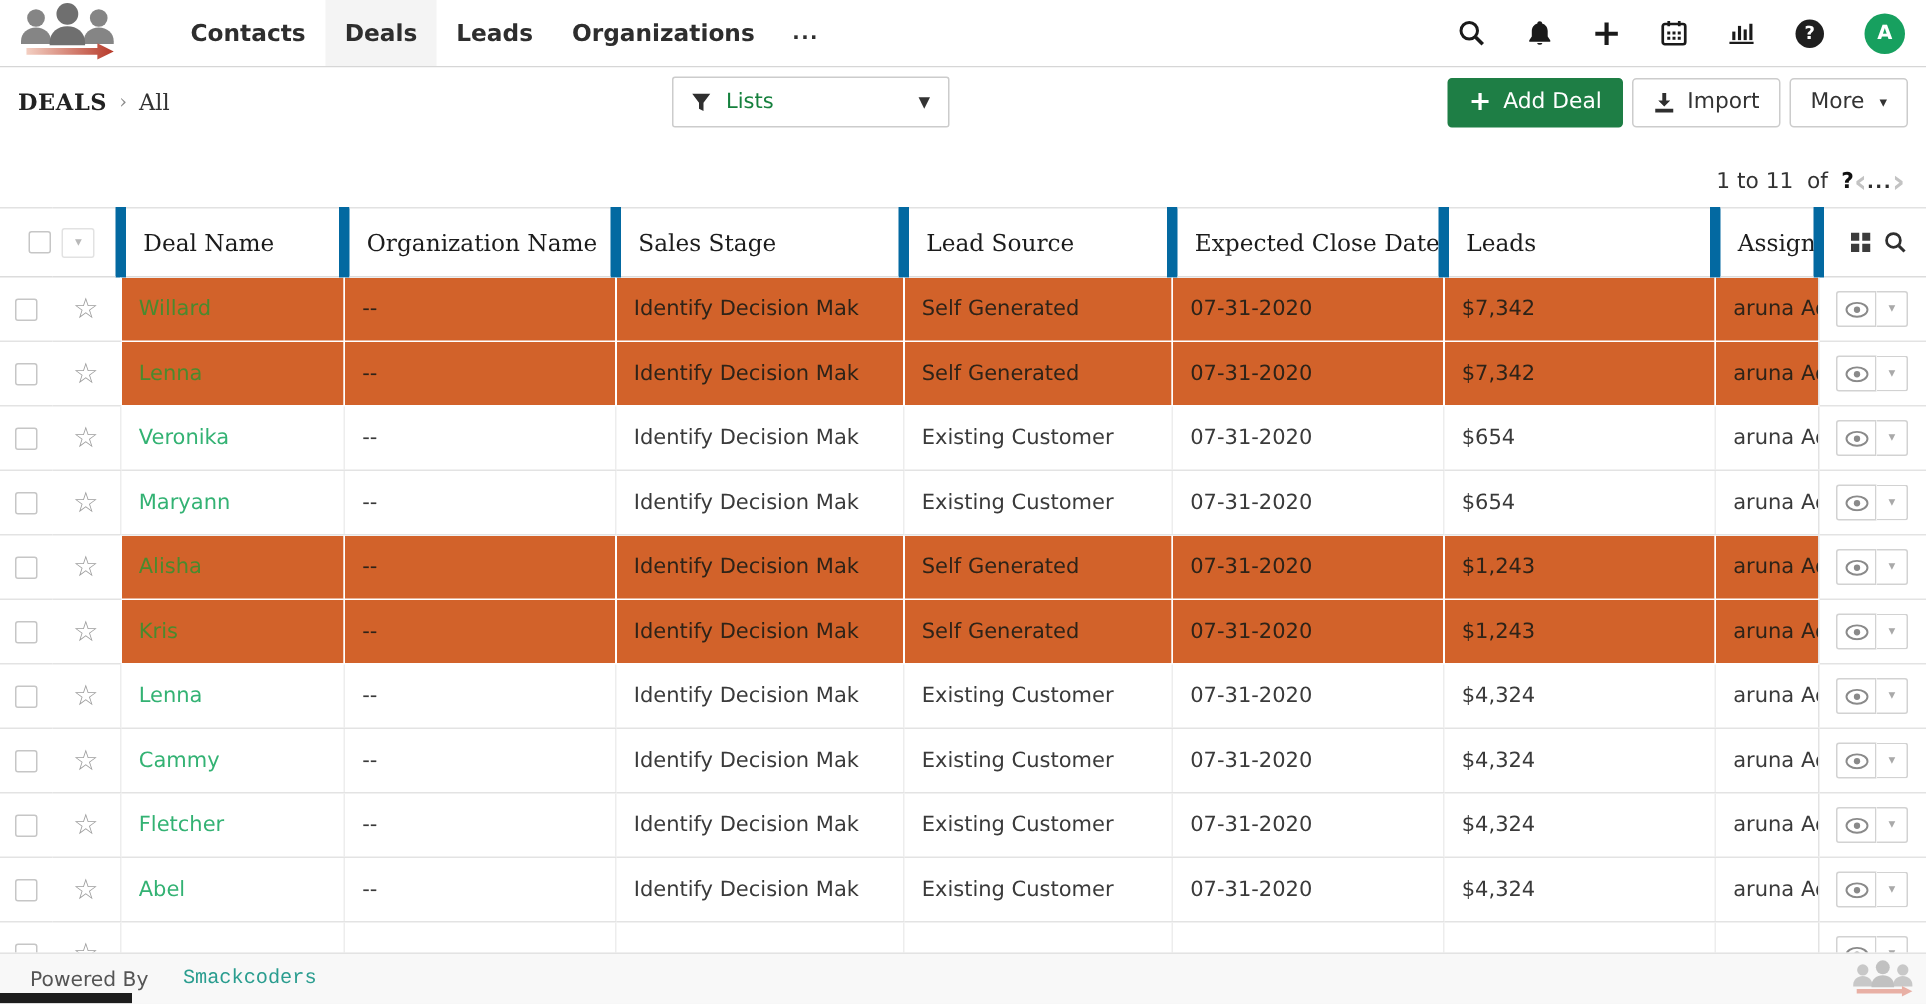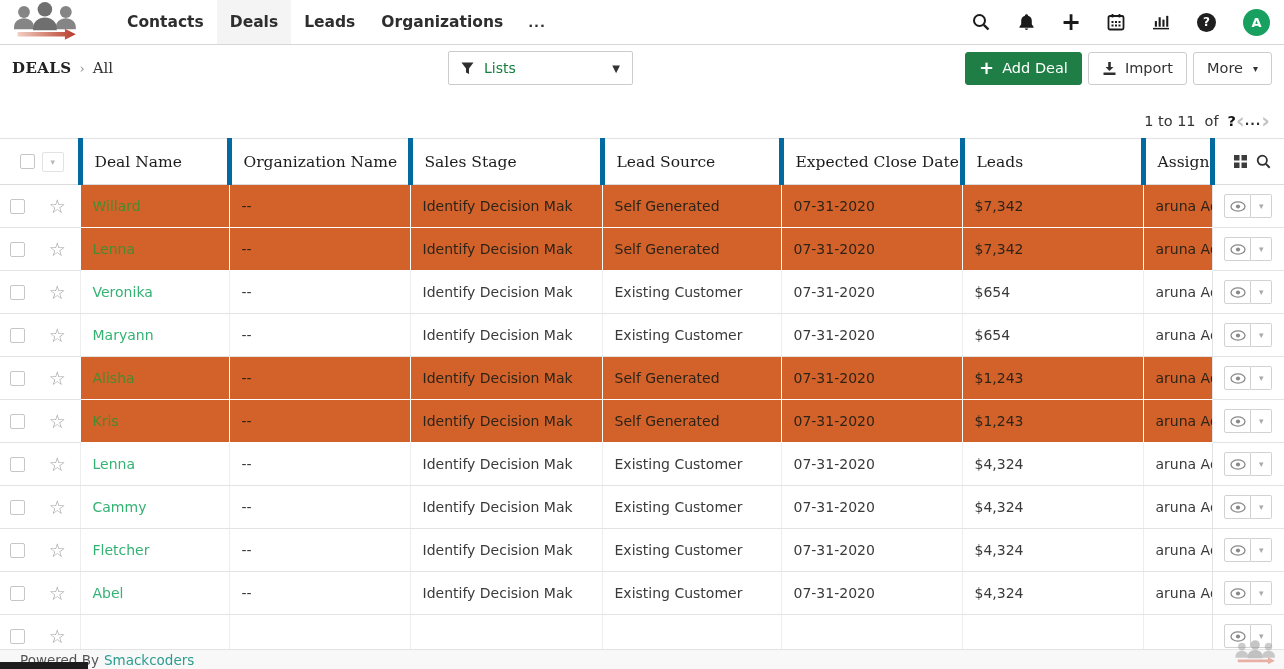--- a/index.html
+++ b/index.html
@@ -37,41 +37,41 @@
   
   .pagination { margin-top:16px; height:28px; display:flex; align-items:center; justify-content:flex-end; padding-right:14px; font-size:14.5px; color:#333; }
   .pag-text { display:flex; gap:9px; align-items:baseline; }
   .pag-total { font-weight:bold; color:#111; }
   .pag-btn { color:#c3c3c3; font-size:21px; line-height:20px; cursor:pointer; font-weight:bold; }
   .pag-dots { color:#2e2e2e; font-weight:900; letter-spacing:1px; font-size:12px; cursor:pointer; }
 
   
   table.grid { width:1284px; border-collapse:collapse; table-layout:fixed; margin-top:3px; }
   .grid th { height:46px; border-top:1px solid #e2e2e2; border-bottom:1px solid #dcdcdc; font-family:"DejaVu Serif","Liberation Serif",serif; font-weight:500; font-size:15.5px; color:#1c1c1c; text-align:left; padding:0 6px 0 12px; white-space:nowrap; overflow:hidden; background:#fff; }
-  .grid th.h-col { border-left:5px solid #0369a1; }
+  .grid th.h-col { border-left:7px solid #0369a1; }
   .grid td { height:43px; border-bottom:1px solid #e3e3e3; font-size:14px; color:#3a3a3a; padding:0 6px 0 12px; white-space:nowrap; overflow:hidden; background:#fff; }
   .grid td.hlc { border-left:1px solid #ededed; }
   .grid tr.hl td.hlc { background:var(--highlight-orange,#d2622a); border-left-color:rgba(255,255,255,.85); border-bottom-color:#fff; color:#2e2318; }
   .c-cb, .c-star { text-align:center; padding:0 !important; }
   .cb { display:inline-block; width:15px; height:15px; border:1px solid #c6c6c6; border-radius:2px; background:#fff; vertical-align:middle; cursor:pointer; }
   .star { font-size:19px; color:#9e9e9e; cursor:pointer; line-height:1; vertical-align:middle; }
   .deal-link { color:var(--link-green,#33b273); text-decoration:none; cursor:pointer; }
   .hl .deal-link { color:var(--link-green-on-highlight,#4a8a2e); }
   .c-act { border-left:1px solid #e3e3e3 !important; text-align:center; padding:0 !important; }
   .act-wrap { display:inline-flex; }
   .act-btn { width:27px; height:24px; border:1px solid #d2d2d2; background:#fff; border-radius:2px 0 0 2px; display:inline-flex; align-items:center; justify-content:center; cursor:pointer; }
   .act-caret { width:21px; border-left:none; border-radius:0 2px 2px 0; color:#a9a9a9; font-size:9px; }
   .hdr-cb-wrap { display:flex; align-items:center; gap:7px; justify-content:center; }
   .hdr-caret { width:22px; height:20px; border:1px solid #e2e2e2; border-radius:2px; color:#b9b9b9; font-size:9px; display:inline-flex; align-items:center; justify-content:center; cursor:pointer; }
   .hdr-tools { display:flex; align-items:center; gap:9px; justify-content:center; }
   .hdr-tools .tool { cursor:pointer; display:inline-flex; }
 
   
-  .footer { position:absolute; left:0; right:0; bottom:0; height:20px; background:#f8f8f8; border-top:1px solid #e3e3e3; display:flex; align-items:center; padding-left:20px; z-index:5; font-size:13.5px; color:#555; }
-  .footer a { color:var(--footer-link-teal,#2a9d8f); text-decoration:none; margin-left:5px; cursor:pointer; }
+  .footer { position:absolute; left:0; right:0; bottom:0; height:34px; background:#f8f8f8; border-top:1px solid #e3e3e3; display:flex; align-items:center; padding-left:20px; z-index:5; font-size:13.5px; color:#555; }
+  .footer a { color:var(--footer-link-teal,#2a9d8f); text-decoration:none; margin-left:23px; cursor:pointer;font-family:Liberation Mono, monospace; }
   .footer-watermark { position:absolute; right:-6px; bottom:1px; opacity:.5; }
   .status-stub { position:absolute; left:0; bottom:0; width:88px; height:7px; background:#1d1d1d; z-index:6; }
 </style>
 </head>
 <body>
 
 <div class="app">
 
   <header class="navbar">
     <svg class="logo" viewBox="0 0 100 44">

